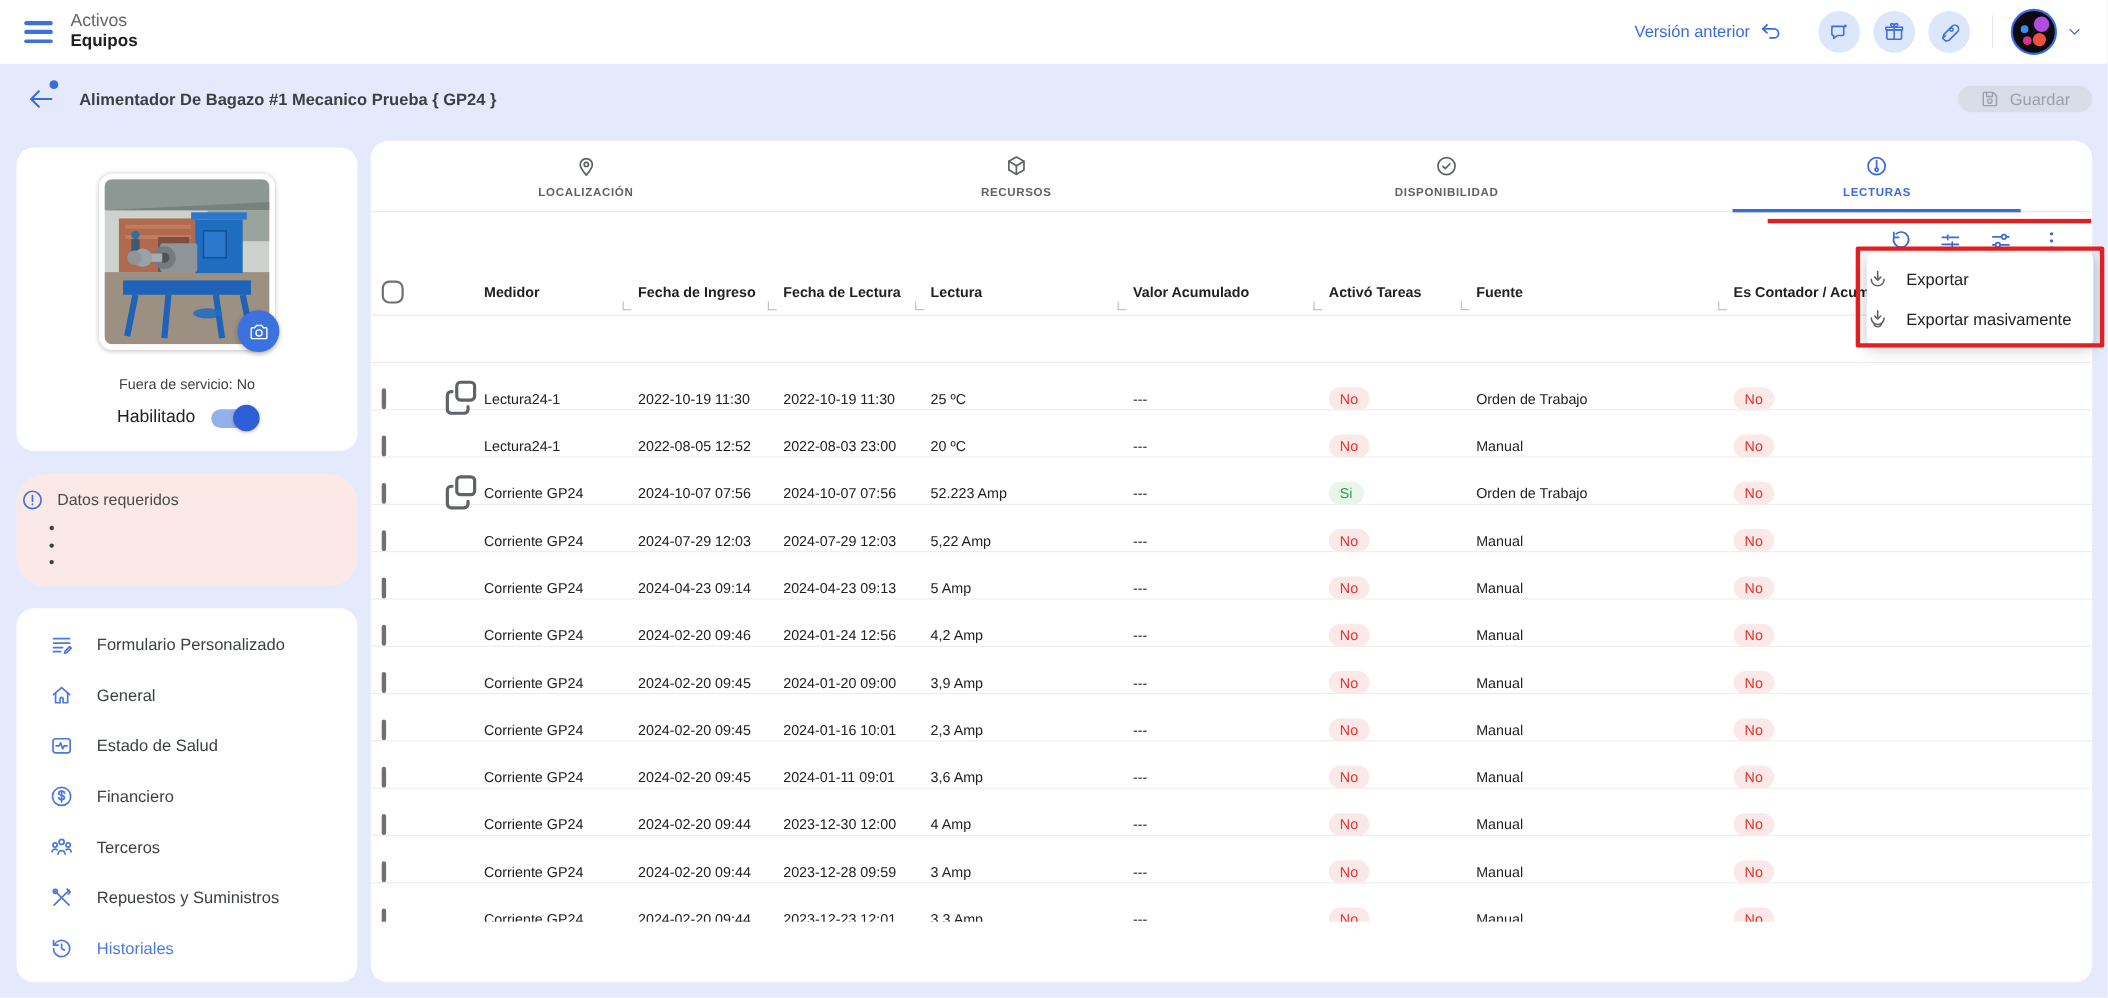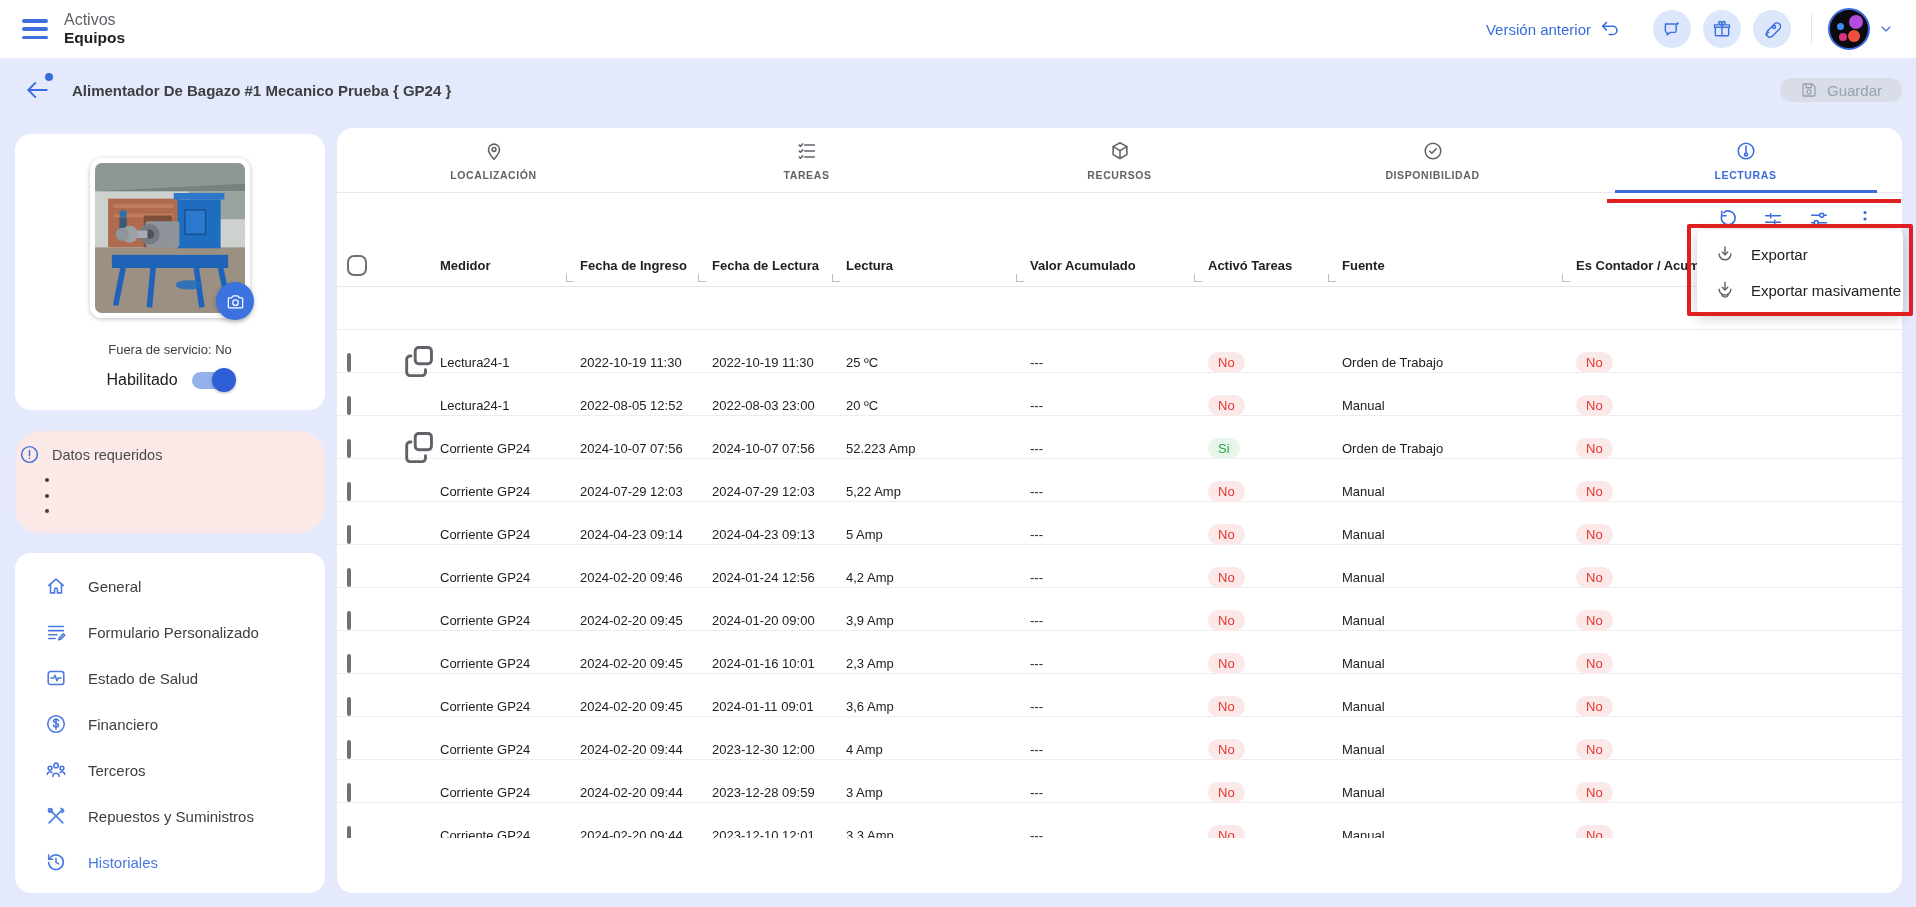--- a/index.html
+++ b/index.html
@@ -92,21 +92,21 @@
   .link-ic { width:19px; height:19px; color:#5F6368; }
   .pill { display:inline-block; padding:3px 10px; border-radius:12px; font-size:13px; }
   .pill-no { background:#FBE9E9; color:#E4352C; }
   .pill-si { background:#E7F5EB; color:#2FA14C; }
 
   .tfoot { position:absolute; left:0; right:0; bottom:0; height:55px; background:#fff; border-top:1px solid #E4E4E4; border-radius:0 0 16px 16px; display:flex; align-items:center; padding-left:38px; }
   .tfoot span { color:#9CA0A6; font-size:13.5px; }
 
   
   .export-menu { position:absolute; top:102px; left:1360px; width:206px; background:#fff; border-radius:6px; box-shadow:0 3px 14px rgba(0,0,0,.22); padding:6px 0; z-index:5; }
-  .export-item { height:36px; display:flex; align-items:center; gap:16px; padding-left:18px; cursor:pointer; }
+  .export-item { height:36px; display:flex; align-items:center; gap:16px; cursor:pointer; }
   .export-item svg { width:20px; height:20px; color:#5F6368; flex:none; }
   .export-item span { font-size:15px; color:#202124; white-space:nowrap; }
   .annot-line { position:absolute; top:71px; left:1270px; width:294px; height:4px; background:#E02020; z-index:6; }
   .annot-box { position:absolute; top:96px; left:1350px; width:226px; height:92px; border:4px solid #E02020; border-radius:2px; z-index:6; pointer-events:none; }
 </style>
 </head>
 <body>
 
 <svg width="0" height="0" style="position:absolute">
   <defs>
@@ -384,32 +384,32 @@
         <li></li>
           <li></li>
           <li></li>
       </ul>
     </div>
 
     <nav class="card nav-card">
       <div class="nav-item">
           <span class="nav-ic">
             <svg class="ic">
-              <use href="#i-home"></use>
-            </svg>
-          </span>
-          <span class="nav-label">General</span>
+              <use href="#i-form"></use>
+            </svg>
+          </span>
+          <span class="nav-label">Formulario Personalizado</span>
         </div>
         <div class="nav-item">
           <span class="nav-ic">
             <svg class="ic">
-              <use href="#i-form"></use>
-            </svg>
-          </span>
-          <span class="nav-label">Formulario Personalizado</span>
+              <use href="#i-home"></use>
+            </svg>
+          </span>
+          <span class="nav-label">General</span>
         </div>
         <div class="nav-item">
           <span class="nav-ic">
             <svg class="ic">
               <use href="#i-health"></use>
             </svg>
           </span>
           <span class="nav-label">Estado de Salud</span>
         </div>
         <div class="nav-item">
@@ -450,28 +450,20 @@
   <main class="main-card">
 
     <div class="tabs">
       <div class="tab">
           <span class="tab-ic">
             <svg class="ic">
               <use href="#i-pin"></use>
             </svg>
           </span>
           <span class="tab-label">LOCALIZACIÓN</span>
-        </div>
-        <div class="tab">
-          <span class="tab-ic">
-            <svg class="ic">
-              <use href="#i-tasks"></use>
-            </svg>
-          </span>
-          <span class="tab-label">TAREAS</span>
         </div>
         <div class="tab">
           <span class="tab-ic">
             <svg class="ic">
               <use href="#i-cube"></use>
             </svg>
           </span>
           <span class="tab-label">RECURSOS</span>
         </div>
         <div class="tab">
@@ -706,21 +698,21 @@
           <div>Manual</div>
           <div><span class="pill pill-no">No</span></div>
         </div>
         <div class="grid-row trow">
           <div><span class="checkbox"></span></div>
           <div><span class="link-ic" style="visibility: hidden;"><svg class="ic">
                 <use href="#i-link"></use>
               </svg></span></div>
           <div>Corriente GP24</div>
           <div>2024-02-20 09:44</div>
-          <div>2023-12-10 12:01</div>
+          <div>2023-12-23 12:01</div>
           <div>3,3 Amp</div>
           <div>---</div>
           <div><span class="pill pill-no">No</span></div>
           <div>Manual</div>
           <div><span class="pill pill-no">No</span></div>
         </div>
         <div class="grid-row trow">
 
           <div><span class="link-ic" style="visibility: hidden;"><svg class="ic">
                 <use href="#i-link"></use>

